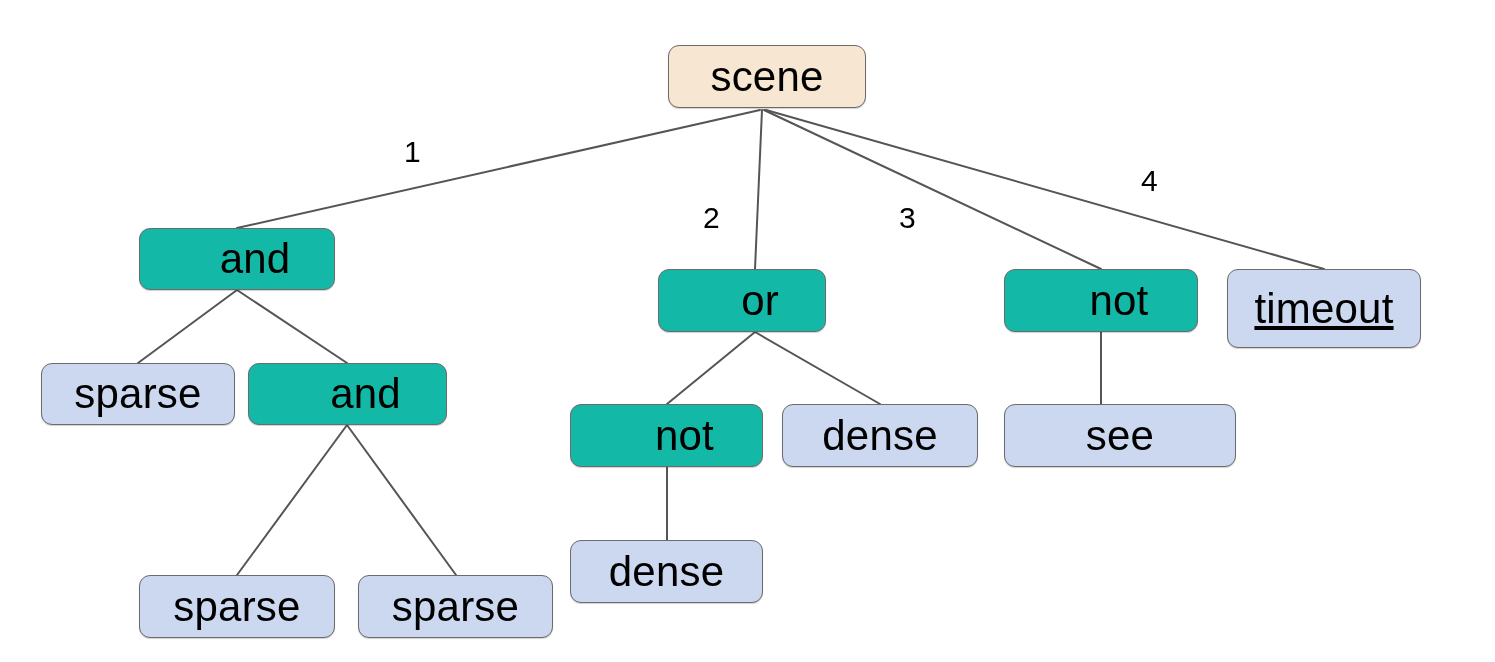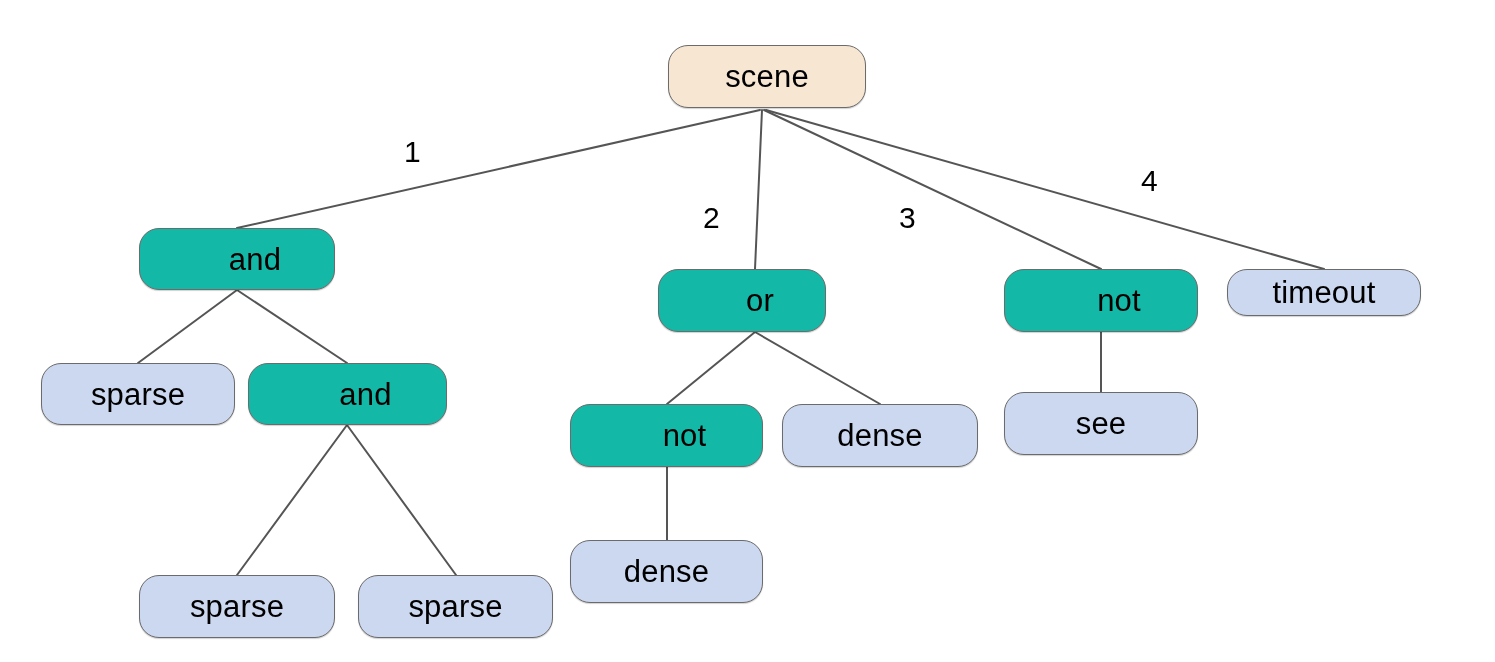--- a/index.html
+++ b/index.html
@@ -19,26 +19,26 @@
     position: absolute;
     left: 0;
     top: 0;
     width: 1495px;
     height: 662px;
   }
   .node {
     position: absolute;
     box-sizing: border-box;
     border: 1.6px solid #6b6b6b;
-    border-radius: 20px;
+    border-radius: 11px;
     display: flex;
     align-items: center;
     justify-content: center;
     color: #000000;
-    font-size: 31px;
+    font-size: 42px;
     line-height: 1;
     letter-spacing: 0.2px;
     box-shadow: 0 1px 1px rgba(0,0,0,0.18);
     z-index: 2;
   }
   .node-root  { background: #f6e6d2; }
   .node-op    { background: #14b8a6; padding-left: 36px; }
   .node-leaf  { background: #cbd8f0; }
   .edge-label {
     position: absolute;
@@ -73,36 +73,36 @@
       </div>
       <div class="node node-op" style="left: 139px; top: 228px; width: 196px; height: 62px;">
         <span>and</span>
       </div>
       <div class="node node-op" style="left: 658px; top: 269px; width: 168px; height: 63px;">
         <span>or</span>
       </div>
       <div class="node node-op" style="left: 1004px; top: 269px; width: 194px; height: 63px;">
         <span>not</span>
       </div>
-      <div class="node node-leaf" style="left: 1227px; top: 269px; width: 194px; height: 47px;">
+      <div class="node node-leaf" style="left: 1227px; top: 269px; width: 194px; height: 79px; text-decoration: underline;">
         <span>timeout</span>
       </div>
       <div class="node node-leaf" style="left: 41px; top: 363px; width: 194px; height: 62px;">
         <span>sparse</span>
       </div>
       <div class="node node-op" style="left: 248px; top: 363px; width: 199px; height: 62px;">
         <span>and</span>
       </div>
       <div class="node node-op" style="left: 570px; top: 404px; width: 193px; height: 63px;">
         <span>not</span>
       </div>
       <div class="node node-leaf" style="left: 782px; top: 404px; width: 196px; height: 63px;">
         <span>dense</span>
       </div>
-      <div class="node node-leaf" style="left: 1004px; top: 392px; width: 194px; height: 63px;">
+      <div class="node node-leaf" style="left: 1004px; top: 404px; width: 232px; height: 63px;">
         <span>see</span>
       </div>
       <div class="node node-leaf" style="left: 570px; top: 540px; width: 193px; height: 63px;">
         <span>dense</span>
       </div>
       <div class="node node-leaf" style="left: 139px; top: 575px; width: 196px; height: 63px;">
         <span>sparse</span>
       </div>
       <div class="node node-leaf" style="left: 358px; top: 575px; width: 195px; height: 63px;">
         <span>sparse</span>

